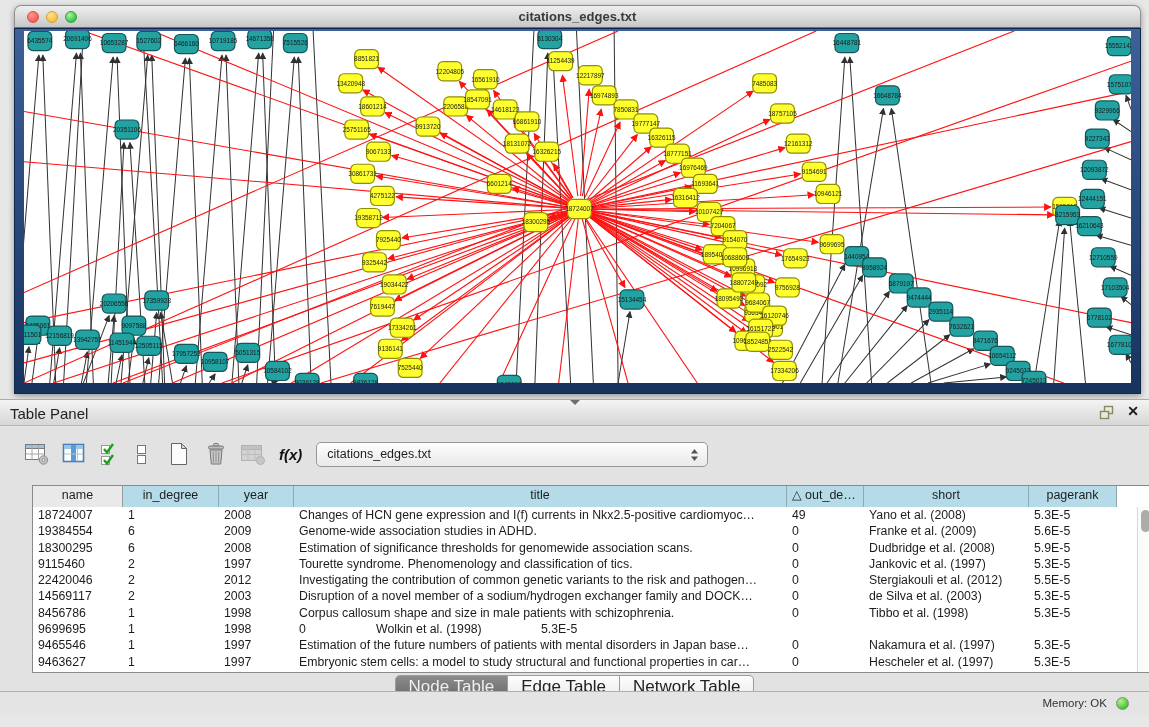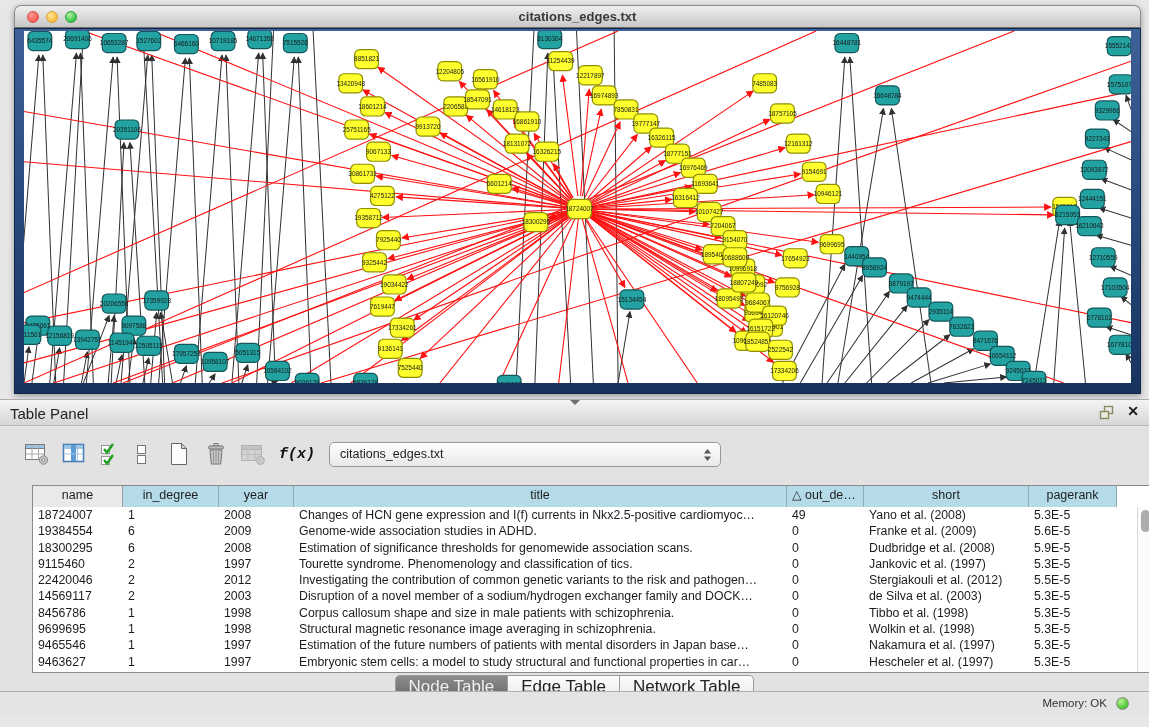--- a/index.html
+++ b/index.html
@@ -35,21 +35,21 @@
                   border-left:5px solid transparent;border-right:5px solid transparent;
                   border-top:5px solid #6E6E6E;}
   .bar-float{position:absolute;right:34px;top:5px;width:16px;height:15px;cursor:pointer;}
   .bar-close{position:absolute;right:10px;top:3px;font-size:14px;font-weight:bold;color:#1A1A1A;cursor:pointer;}
 
   
   .panel-body{position:absolute;left:0;top:427px;width:100%;height:276px;background:#E2E2E2;}
   .toolbar{position:absolute;left:22px;top:11px;height:32px;display:flex;align-items:center;}
   .tb-icon{width:30px;height:28px;margin-right:7px;display:flex;align-items:center;justify-content:center;cursor:pointer;}
   .tb-gap{width:8px;}
-  .fx-label{font-family:Liberation Mono, monospace;font-style:italic;font-weight:bold;
+  .fx-label{font-family:Liberation Sans, sans-serif;font-style:italic;font-weight:bold;
             font-size:15px;color:#111;margin:0 14px 0 4px;cursor:pointer;}
   .combo{position:relative;width:392px;height:25px;border:1px solid #979797;border-radius:5px;
          background:linear-gradient(#FEFEFE,#E9E9E9);box-sizing:border-box;cursor:pointer;}
   .combo .combo-text{position:absolute;left:10px;top:4px;font-size:12.5px;color:#1E1E1E;}
   .combo .combo-arrows{position:absolute;right:8px;top:5px;}
 
   
   .tableview{position:absolute;left:14px;top:58px;width:1122px;height:188px;box-sizing:border-box;
              background:#fff;border:1px solid #8A8A8A;overflow:hidden;margin-left:18px;}
   .thead{display:flex;height:21px;border-bottom:2px solid #5F5F5F;box-sizing:border-box;}
@@ -897,21 +897,20 @@
           <div class="tcell c2">1998</div>
           <div class="tcell c3">Corpus callosum shape and size in male patients with schizophrenia.</div>
           <div class="tcell c4">0</div>
           <div class="tcell c5">Tibbo et al. (1998)</div>
           <div class="tcell c6">5.3E-5</div>
         </div>
         <div class="trow">
           <div class="tcell c0">9699695</div>
           <div class="tcell c1">1</div>
           <div class="tcell c2">1998</div>
-          <div class="tcell c3">Structural magnetic resonance image averaging in schizophrenia.</div>
           <div class="tcell c4">0</div>
           <div class="tcell c5">Wolkin et al. (1998)</div>
           <div class="tcell c6">5.3E-5</div>
         </div>
         <div class="trow">
           <div class="tcell c0">9465546</div>
           <div class="tcell c1">1</div>
           <div class="tcell c2">1997</div>
           <div class="tcell c3">Estimation of the future numbers of patients with mental disorders in Japan base…</div>
           <div class="tcell c4">0</div>

